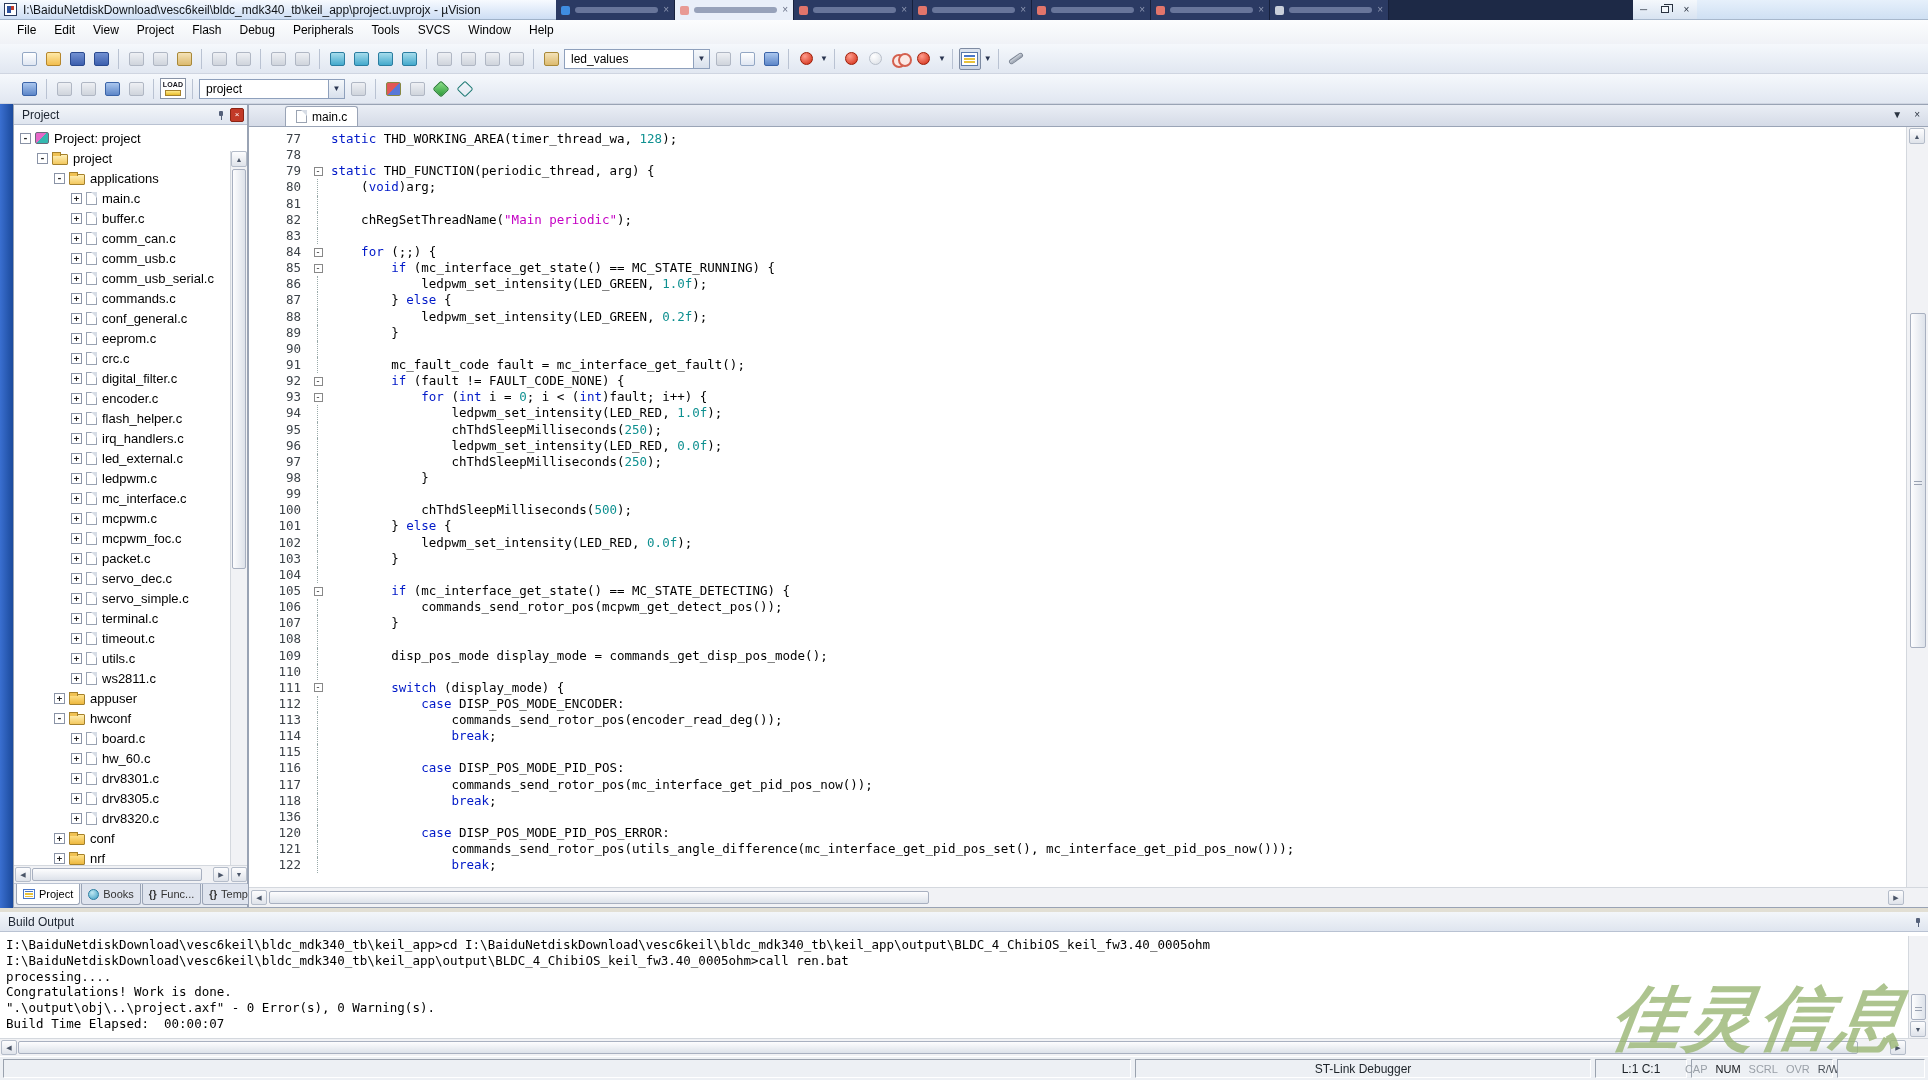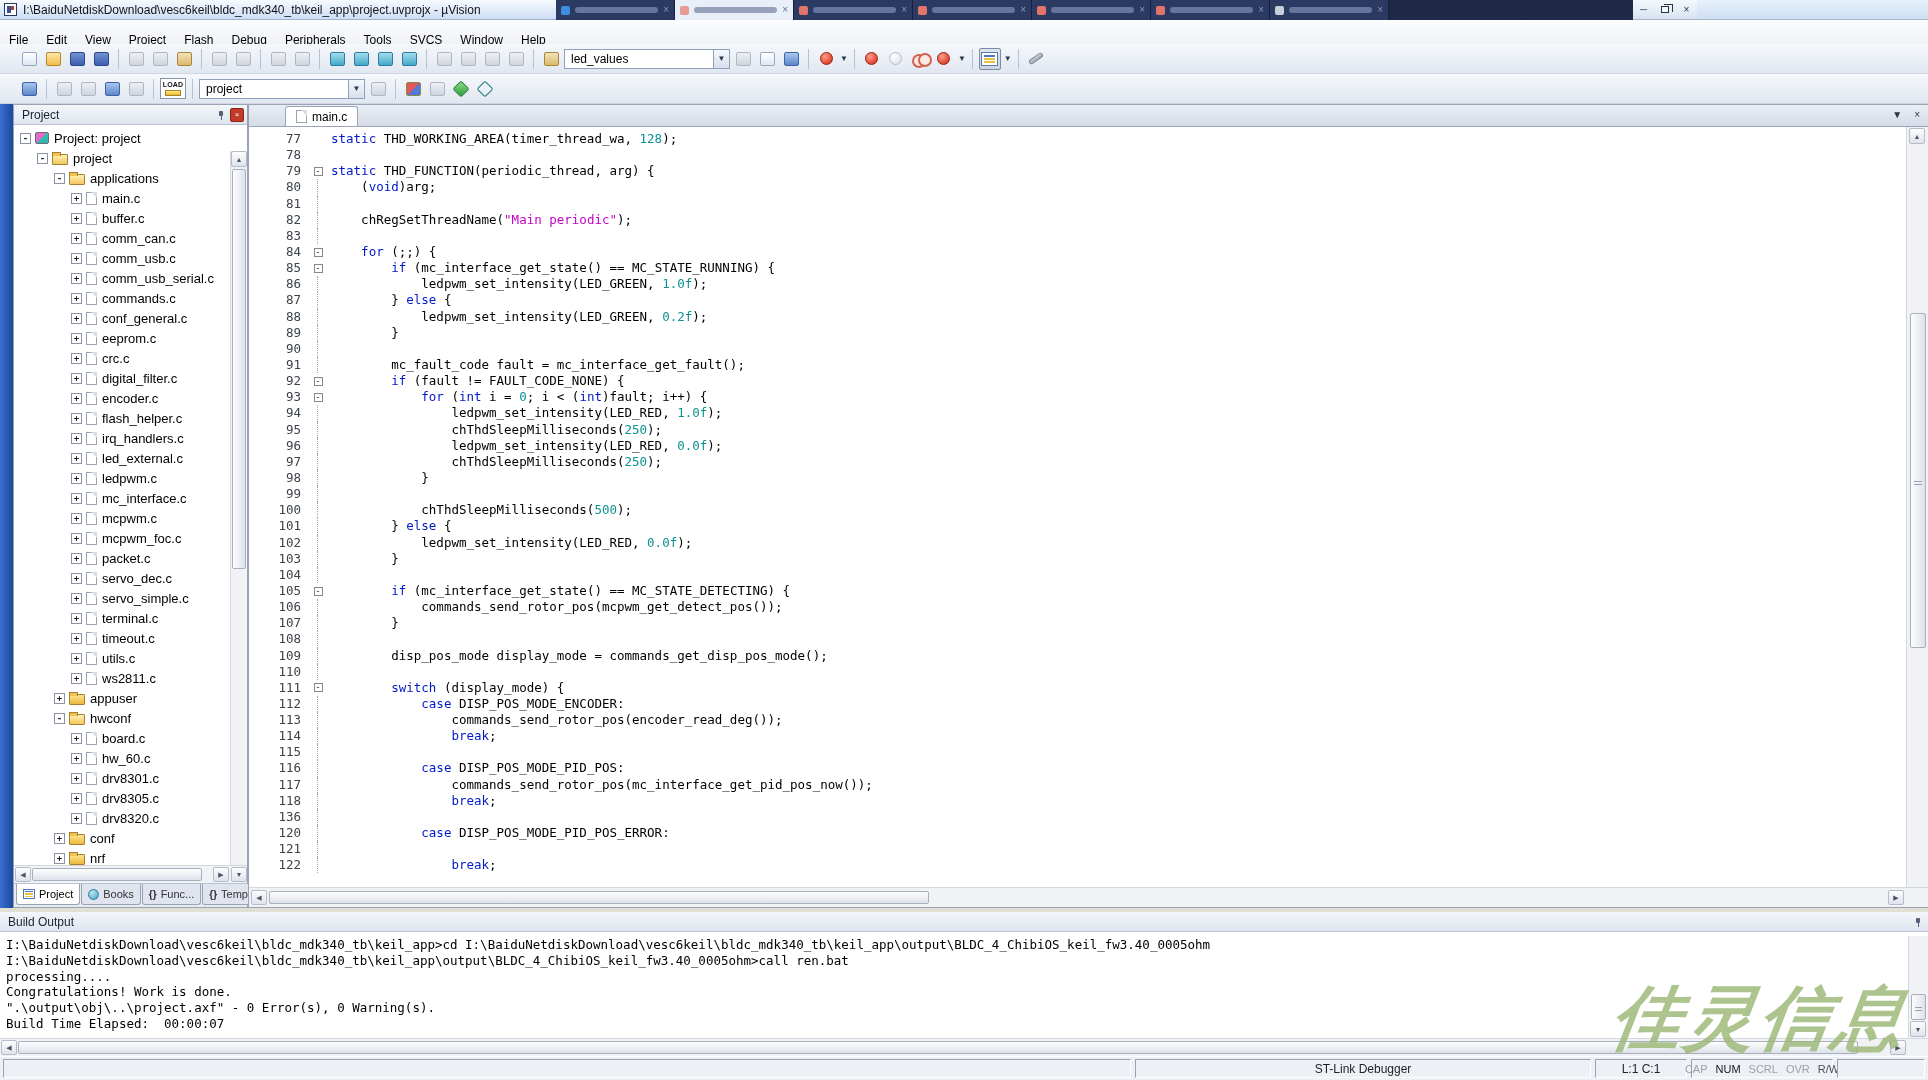--- a/index.html
+++ b/index.html
@@ -25,21 +25,21 @@
 .bx{color:#8e97b2;font-size:10px;line-height:10px}
 .btab.active .bx{color:#6a7288}
 .winbtns{position:absolute;left:1633px;top:0;width:64px;height:20px;display:flex;
   background:linear-gradient(#f4f8fc,#d8e3f1);border-bottom:1px solid #a8b8cc}
 .winbtn{flex:1;display:flex;align-items:center;justify-content:center;color:#2a3340;font-size:10px}
 .winbtn .rst{width:8px;height:7px;border:1px solid #2a3340;position:relative;background:#f4f8fc}
 .winbtn .rst::before{content:"";position:absolute;left:2px;top:-3px;width:8px;height:7px;border:1px solid #2a3340;border-bottom:none;border-left:none}
 .tb-pad{position:absolute;left:1697px;right:0;top:0;height:20px;background:linear-gradient(#e6f0fb,#cfe0f3);border-bottom:1px solid #a8b8cc}
 
 
-.menubar{position:absolute;top:20px;left:0;width:100%;height:40px;display:flex;align-items:center;
+.menubar{position:absolute;top:20px;left:0;width:100%;height:40px;display:flex;align-items:flex-start;padding-left:8px;
   background:linear-gradient(#fcfdfe,#e8ebf2);border-bottom:1px solid #c7ccd8}
 .menu-item{padding:3px 9px;color:#000;white-space:nowrap}
 .tbrow{position:absolute;left:0;width:100%;height:30px;display:flex;align-items:center;gap:2px;padding-left:18px;
   background:linear-gradient(#f5f8fc,#e1e7f1);border-bottom:1px solid #cfd5e1}
 .tbar1{top:44px}.tbar2{top:74px}
 .tsep{width:1px;height:20px;background:#b9c2d2;margin:0 4px;flex:none}
 .tbtn{width:22px;height:22px;display:flex;align-items:center;justify-content:center;flex:none;border-radius:2px}
 .ig{width:15px;height:14px;border-radius:2px;flex:none}
 .g-page{background:linear-gradient(#ffffff,#dfe6f2);border:1px solid #93a7c4}
 .g-folder{background:linear-gradient(#ffe9a8,#f2bd4e);border:1px solid #b5862c}
@@ -49,21 +49,21 @@
 .g-blue{background:linear-gradient(#aac6ee,#5d86c8);border:1px solid #3b64a8}
 .g-tan{background:linear-gradient(#f4e2b8,#dcba6e);border:1px solid #a88838}
 .ball{width:13px;height:13px;border-radius:50%;flex:none}
 .b-red{background:radial-gradient(circle at 35% 30%,#ff9c8c,#d02810);border:1px solid #9c1c06}
 .b-white{background:radial-gradient(circle at 35% 30%,#ffffff,#d8dde4);border:1px solid #b8bfca}
 .b-dbl{width:15px;height:11px;border:0;position:relative}
 .b-dbl::before,.b-dbl::after{content:"";position:absolute;width:10px;height:10px;border-radius:50%;border:2px solid #d4604e;background:#fbe9e5}
 .b-dbl::after{left:6px;top:0}.b-dbl::before{left:0;top:1px}
 .drop{font-size:8px;color:#2a3550;margin-left:1px}
 .combo{display:flex;height:20px;border:1px solid #8ea0bc;background:#fff;align-items:center;flex:none}
-.combo .cv{padding:0 6px;width:148px;font-size:12px;color:#000;overflow:hidden;white-space:nowrap}
+.combo .cv{padding:0 6px;width:128px;font-size:12px;color:#000;overflow:hidden;white-space:nowrap}
 .combo .ca{width:16px;height:100%;background:linear-gradient(#f5f8fb,#d8e0ec);border-left:1px solid #8ea0bc;
   display:flex;align-items:center;justify-content:center;font-size:8px;color:#2a3550}
 .loadbadge{width:26px;height:21px;background:#fff;border:1px solid #8893a6;display:flex;flex-direction:column;
   align-items:center;justify-content:center;flex:none}
 .loadbadge .lt{font-size:7px;font-weight:bold;color:#101018;line-height:8px;letter-spacing:.2px}
 .loadbadge .lb{width:16px;height:6px;background:linear-gradient(#ffe98a,#e8bc2c);border:1px solid #a5812c;margin-top:1px}
 .wrench{width:16px;height:5px;background:linear-gradient(#cfd5de,#98a1ae);border:1px solid #7c8594;border-radius:3px;transform:rotate(-35deg)}
 .winico{width:17px;height:14px;background:#fff;border:1px solid #5a79aa;display:flex;flex-direction:column;gap:1px;padding:2px}
 .winico i{display:block;height:2px;background:#e8c23a}
 .winico i:first-child{background:#4a77c8}
@@ -662,21 +662,21 @@
           <div class="cl"><span class="ln">111</span><span class="fm"><span class="fbox">-</span></span><span class="ct">        <span class="k">switch</span> (display_mode) {</span></div>
           <div class="cl"><span class="ln">112</span><span class="fm line"></span><span class="ct">            <span class="k">case</span> DISP_POS_MODE_ENCODER:</span></div>
           <div class="cl"><span class="ln">113</span><span class="fm line"></span><span class="ct">                commands_send_rotor_pos(encoder_read_deg());</span></div>
           <div class="cl"><span class="ln">114</span><span class="fm line"></span><span class="ct">                <span class="k">break</span>;</span></div>
           <div class="cl"><span class="ln">115</span><span class="fm line"></span><span class="ct"></span></div>
           <div class="cl"><span class="ln">116</span><span class="fm line"></span><span class="ct">            <span class="k">case</span> DISP_POS_MODE_PID_POS:</span></div>
           <div class="cl"><span class="ln">117</span><span class="fm line"></span><span class="ct">                commands_send_rotor_pos(mc_interface_get_pid_pos_now());</span></div>
           <div class="cl"><span class="ln">118</span><span class="fm line"></span><span class="ct">                <span class="k">break</span>;</span></div>
           <div class="cl"><span class="ln">136</span><span class="fm line"></span><span class="ct"></span></div>
           <div class="cl"><span class="ln">120</span><span class="fm line"></span><span class="ct">            <span class="k">case</span> DISP_POS_MODE_PID_POS_ERROR:</span></div>
-          <div class="cl"><span class="ln">121</span><span class="fm line"></span></div>
+          <div class="cl"><span class="ln">121</span><span class="fm line"></span><span class="ct">                commands_send_rotor_pos(utils_angle_difference(mc_interface_get_pid_pos_set(), mc_interface_get_pid_pos_now()));</span></div>
           <div class="cl"><span class="ln">122</span><span class="fm line"></span><span class="ct">                <span class="k">break</span>;</span></div>
         </div>
       <div class="ed-vsb">
         <span class="sbtn" style="top:1px;left:2px">▲</span>
         <span class="sthumb" style="top:186px;height:335px;left:3px;width:16px">
             <span class="grip"></span>
           </span>
       </div>
     </div>
     <div class="ed-hsb">

